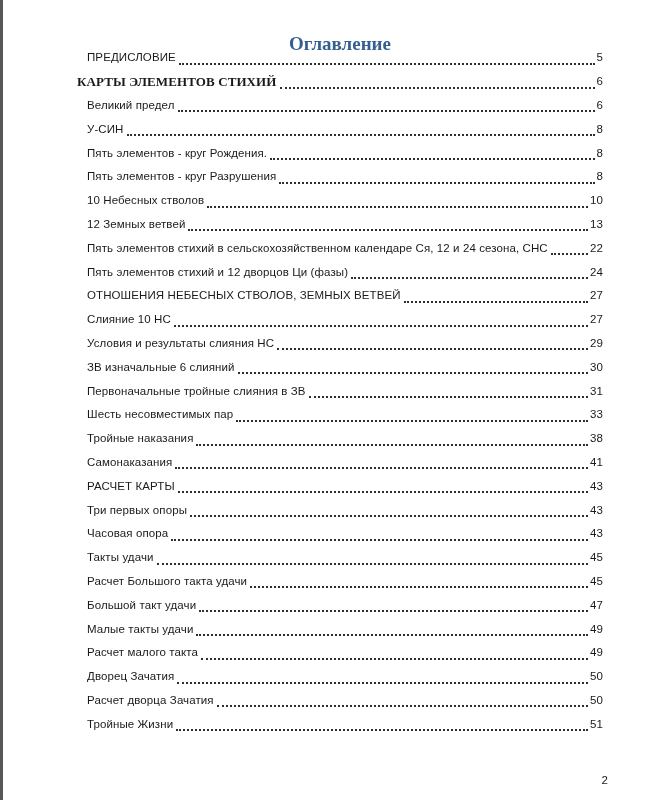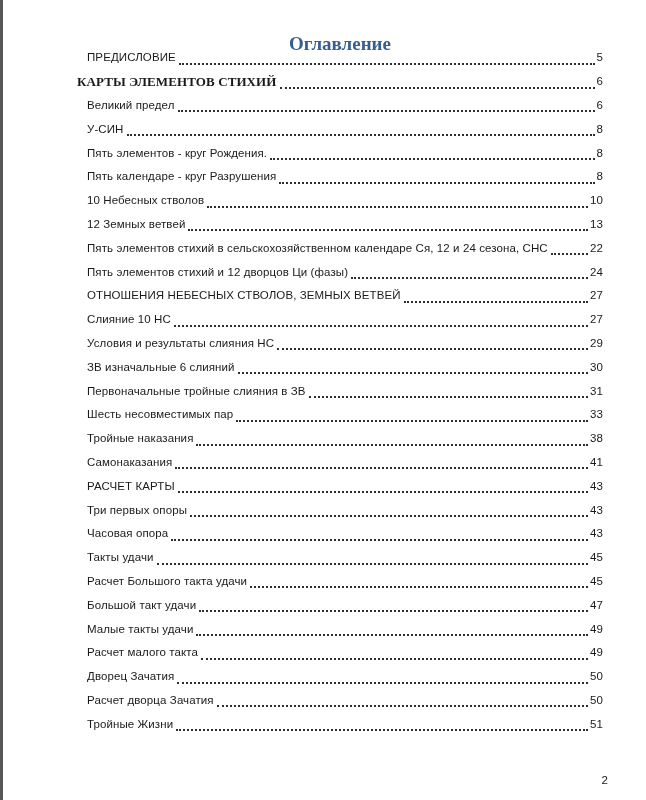--- a/index.html
+++ b/index.html
@@ -89,21 +89,21 @@
     <span class="toc-label">У-СИН</span>
     <span class="toc-dots"></span>
     <span class="toc-page">8</span>
   </div>
       <div class="toc-row lvl2">
     <span class="toc-label">Пять элементов - круг Рождения.</span>
     <span class="toc-dots"></span>
     <span class="toc-page">8</span>
   </div>
       <div class="toc-row lvl2">
-    <span class="toc-label">Пять календаре - круг Разрушения</span>
+    <span class="toc-label">Пять элементов - круг Разрушения</span>
     <span class="toc-dots"></span>
     <span class="toc-page">8</span>
   </div>
       <div class="toc-row lvl2">
     <span class="toc-label">10 Небесных стволов</span>
     <span class="toc-dots"></span>
     <span class="toc-page">10</span>
   </div>
       <div class="toc-row lvl2">
     <span class="toc-label">12 Земных ветвей</span>

